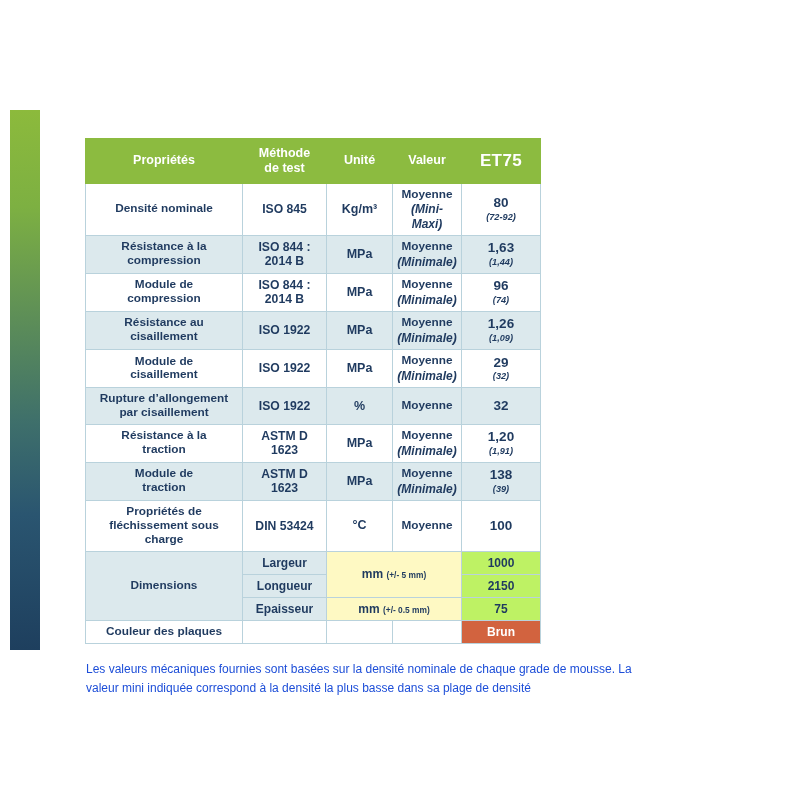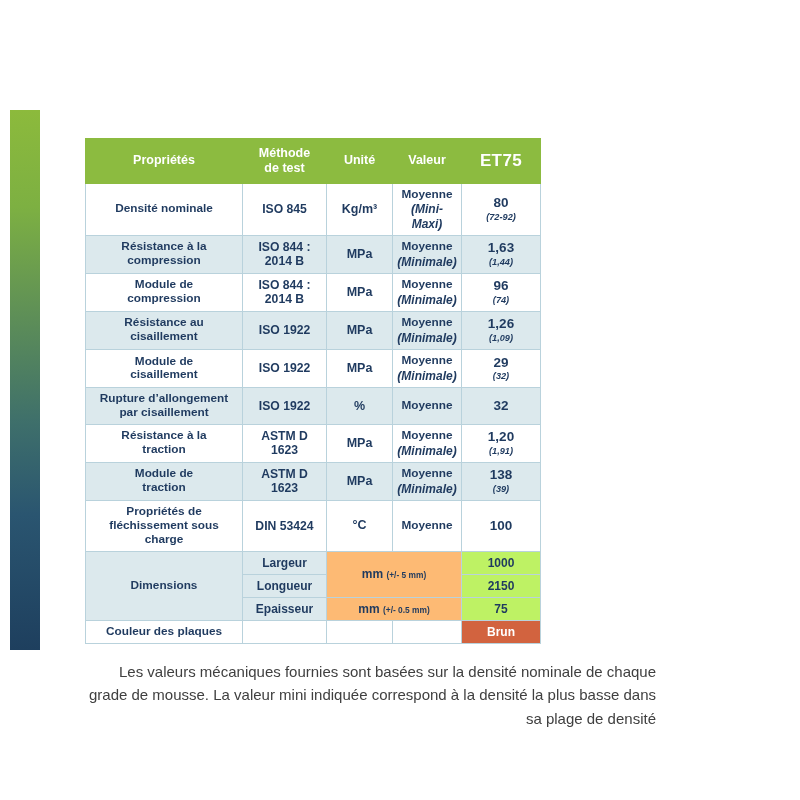--- a/index.html
+++ b/index.html
@@ -82,21 +82,21 @@
   
   td.dim-label{
     background:#DCE9ED;
     font-size:11.8px;font-weight:bold;
   }
   td.dim-name{
     background:#DCE9ED;
     font-size:12px;font-weight:bold;
   }
   td.dim-unit{
-    background:#fdba74;
+    background:#fef9c3;
     font-size:12px;font-weight:bold;
   }
   td.dim-unit .tol{
     font-size:8.4px;
     font-weight:bold;
   }
   td.dim-val{
     background:#bef264;
     font-size:12px;font-weight:bold;
   }
@@ -110,24 +110,23 @@
     font-size:12px;
     font-weight:bold;
     border:1px solid #D2633F;
   }
 
   
   #footnote{
     position:absolute;
     left:86px;top:660px;
     width:570px;
-    font-size:15px;
+    font-size:12px;
     line-height:1.55;
-    color:#404040;
-    text-align:right;
+    color:#1d4ed8;
   }
 </style>
 </head>
 <body>
 
 <div id="accent-bar"></div>
 
 <div id="spec-table-wrap">
   <table class="spec">
     <colgroup>

